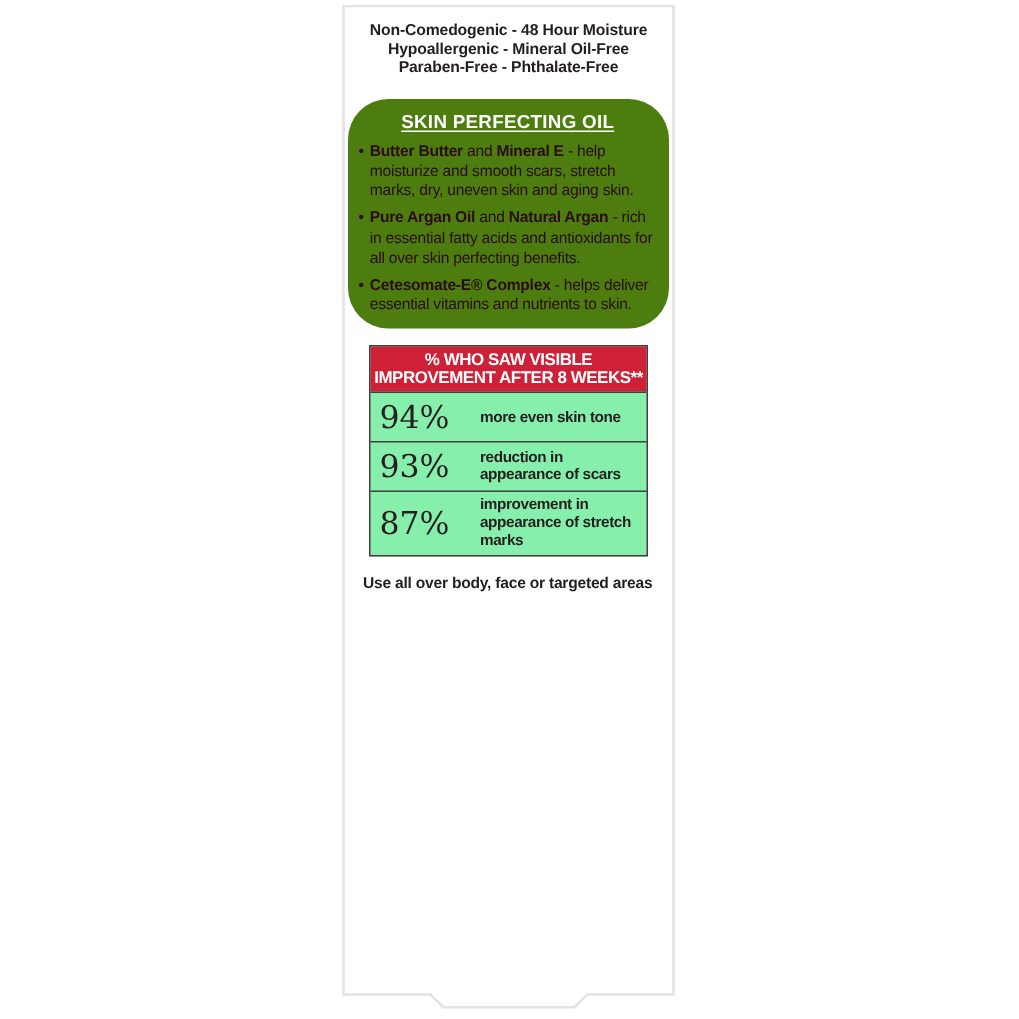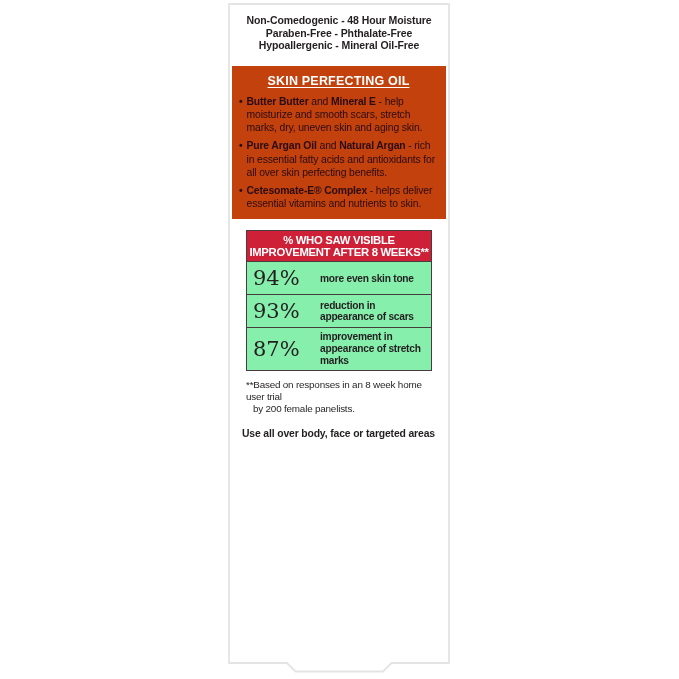--- a/index.html
+++ b/index.html
@@ -41,22 +41,23 @@
     text-align: center;
     font-size: 10.5px;
     font-weight: bold;
     line-height: 12.6px;
     letter-spacing: -0.1px;
     color: #231f20;
   }
   
   .red-box {
     margin: 14px 2px 0 2px;
-    background: #c2410c;
+    background: #4d7c0f;
     padding: 6px 8px 4px 7px;
+    border-radius: 27px;
   }
   .red-title {
     text-align: center;
     color: #ffffff;
     font-size: 12.5px;
     font-weight: bold;
     letter-spacing: 0.2px;
     text-decoration: underline;
     text-underline-offset: 2px;
     margin: 2px 0 7px 0;
@@ -149,22 +150,22 @@
   <div class="panel">
 
     <svg class="panel-outline" width="222" height="672" viewBox="0 0 222 672">
       <path d="M1,1 L221,1 L221,660 L163.5,660 L155,668.5 L67.5,668.5 L59,660 L1,660 Z" fill="#ffffff" stroke="#e4e4e4" stroke-width="1.8"></path>
     </svg>
 
     <div class="panel-content">
 
       <div class="approvals">
         <div>Non-Comedogenic - 48 Hour Moisture</div>
+        <div>Hypoallergenic - Mineral Oil-Free</div>
         <div>Paraben-Free - Phthalate-Free</div>
-        <div>Hypoallergenic - Mineral Oil-Free</div>
       </div>
 
       <div class="red-box">
         <div class="red-title">SKIN PERFECTING OIL</div>
 
         <div class="bullet">
           <span class="dot">•</span>
           <span class="bullet-text"><b>Butter Butter</b><span> and </span><b>Mineral E</b><span> - help moisturize and smooth scars, stretch marks, dry, uneven skin and aging skin.</span></span>
         </div>
 
@@ -191,23 +192,19 @@
         <div class="t-row">
           <span class="t-pct">93%</span>
           <span class="t-label">reduction in appearance of scars</span>
         </div>
         <div class="t-row">
           <span class="t-pct">87%</span>
           <span class="t-label">improvement in appearance of stretch marks</span>
         </div>
       </div>
 
-      <div class="footnote">
-        <div>**Based on responses in an 8 week home user trial</div>
-        <div class="fn2">by 200 female panelists.</div>
-      </div>
 
       <div class="use-line">Use all over body, face or targeted areas</div>
 
 
     </div>
   </div>
 </div>
 
 </body></html>

